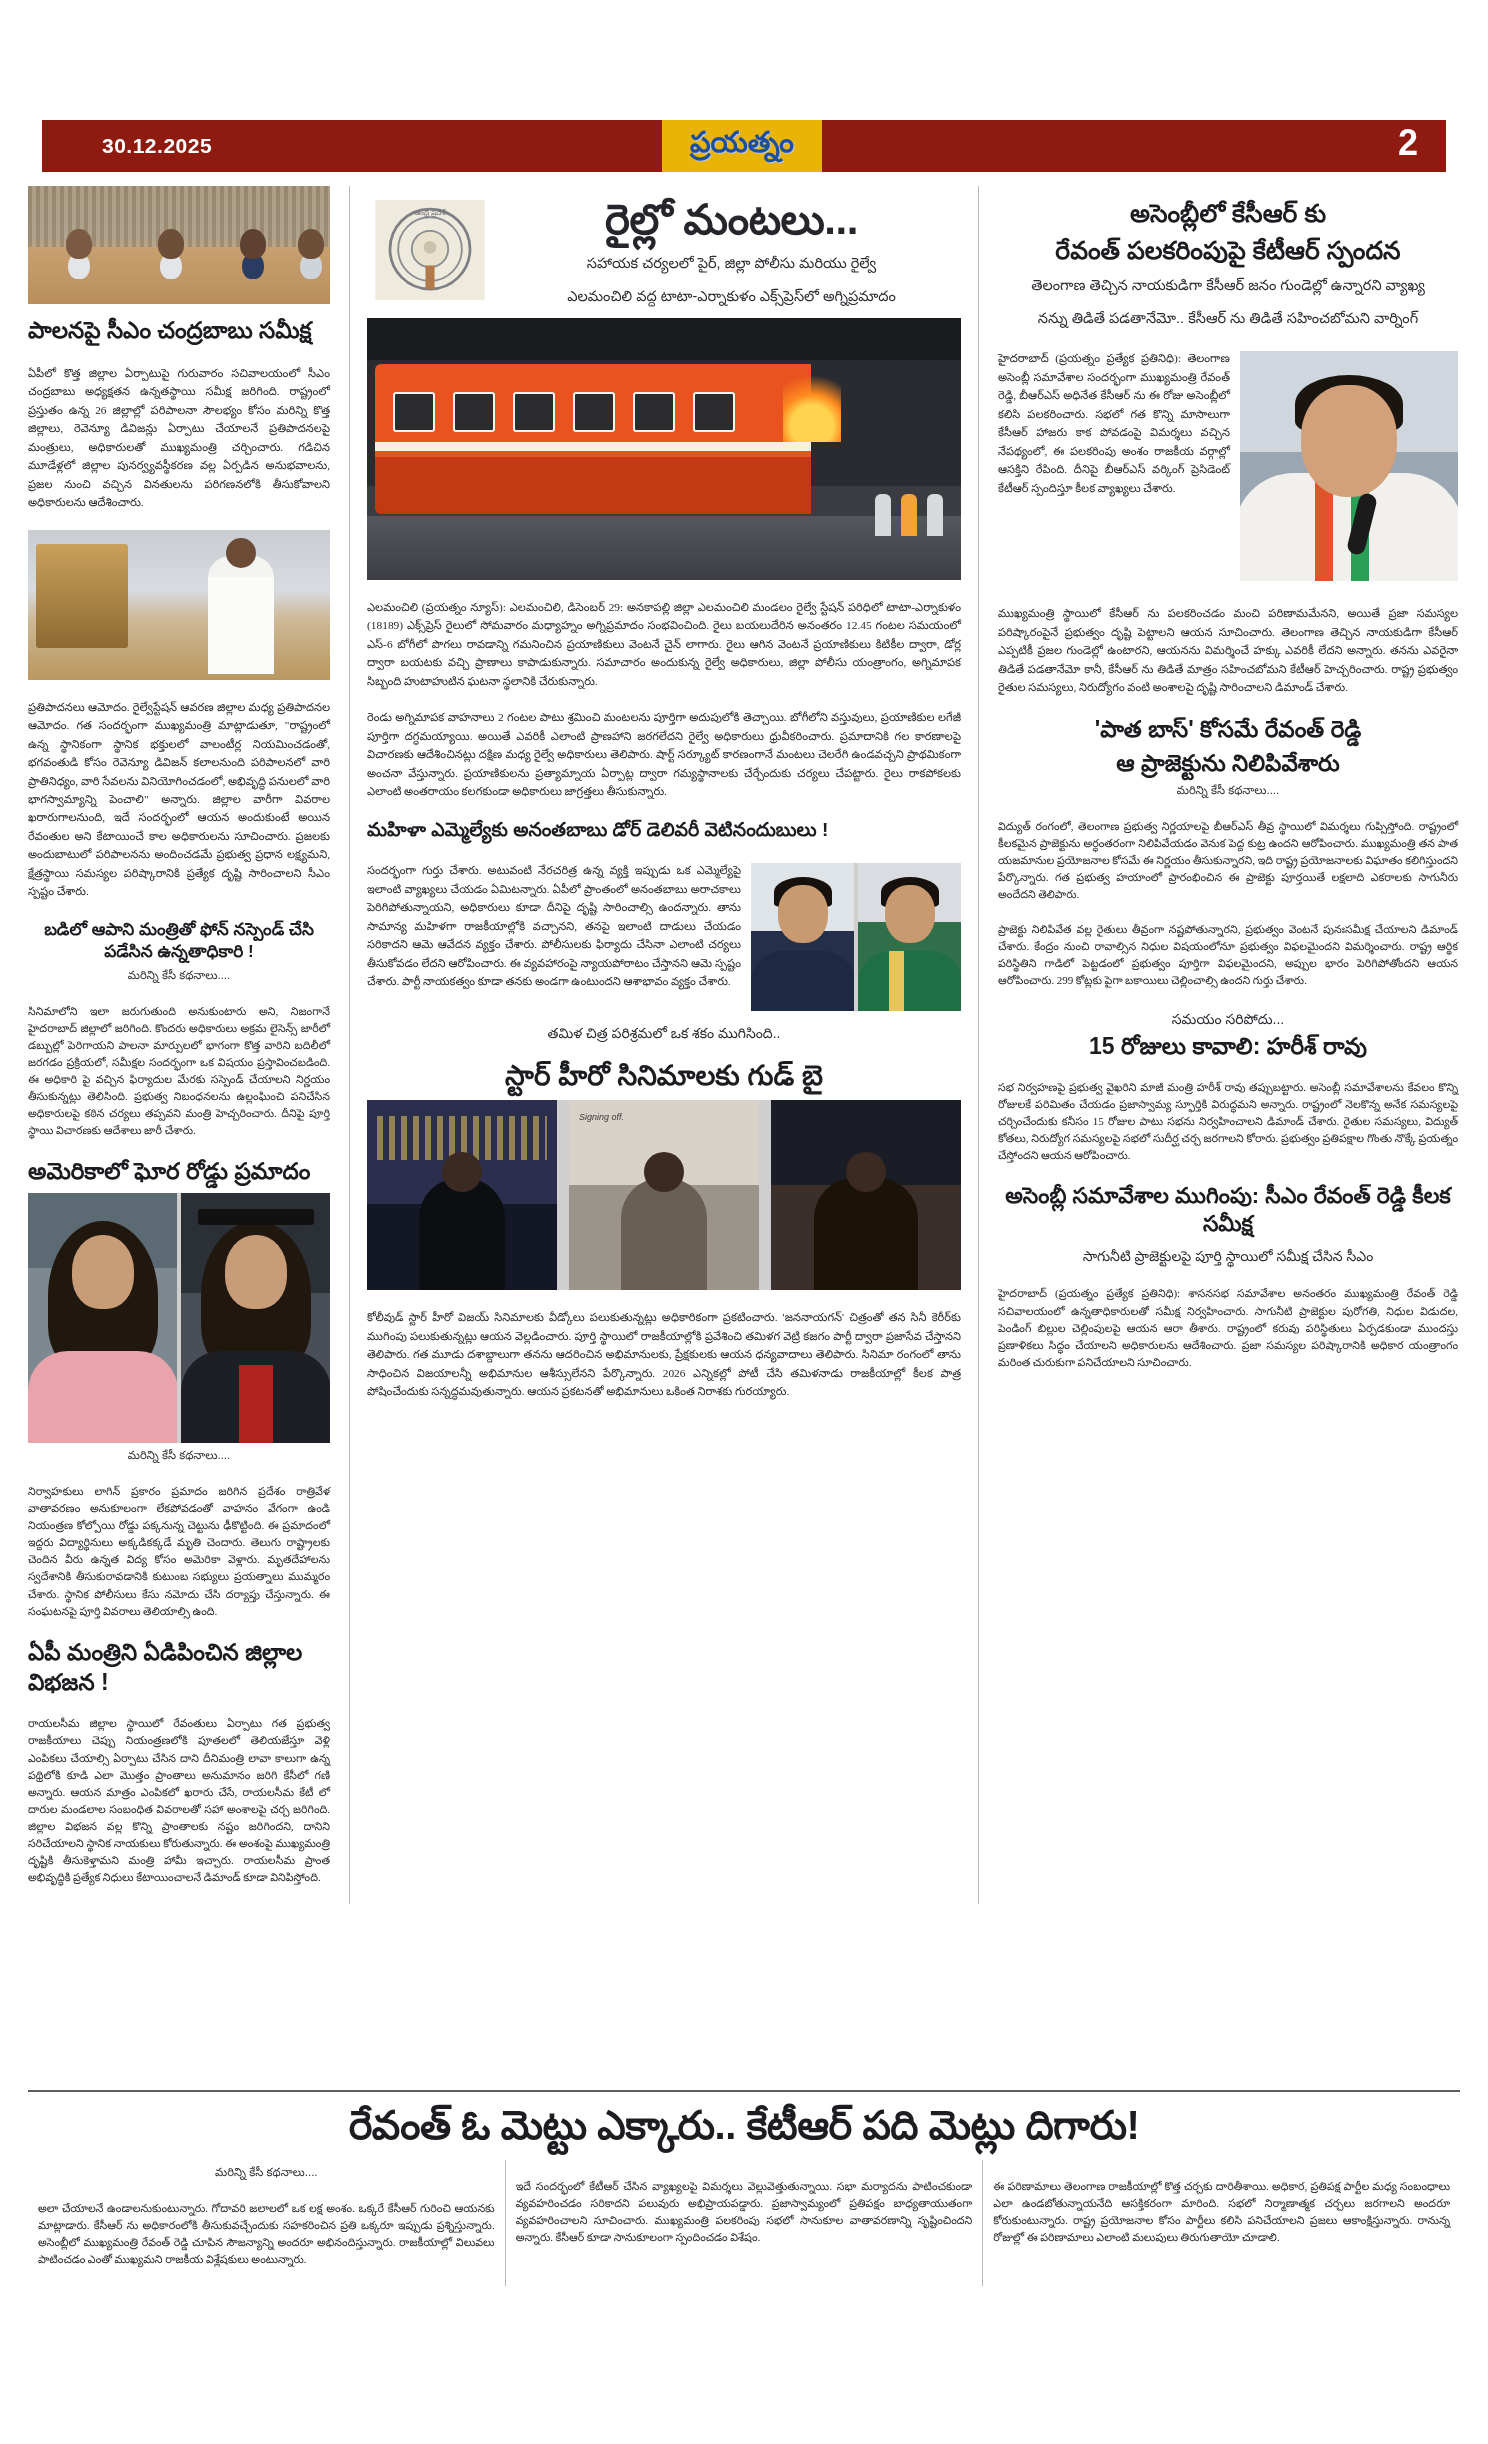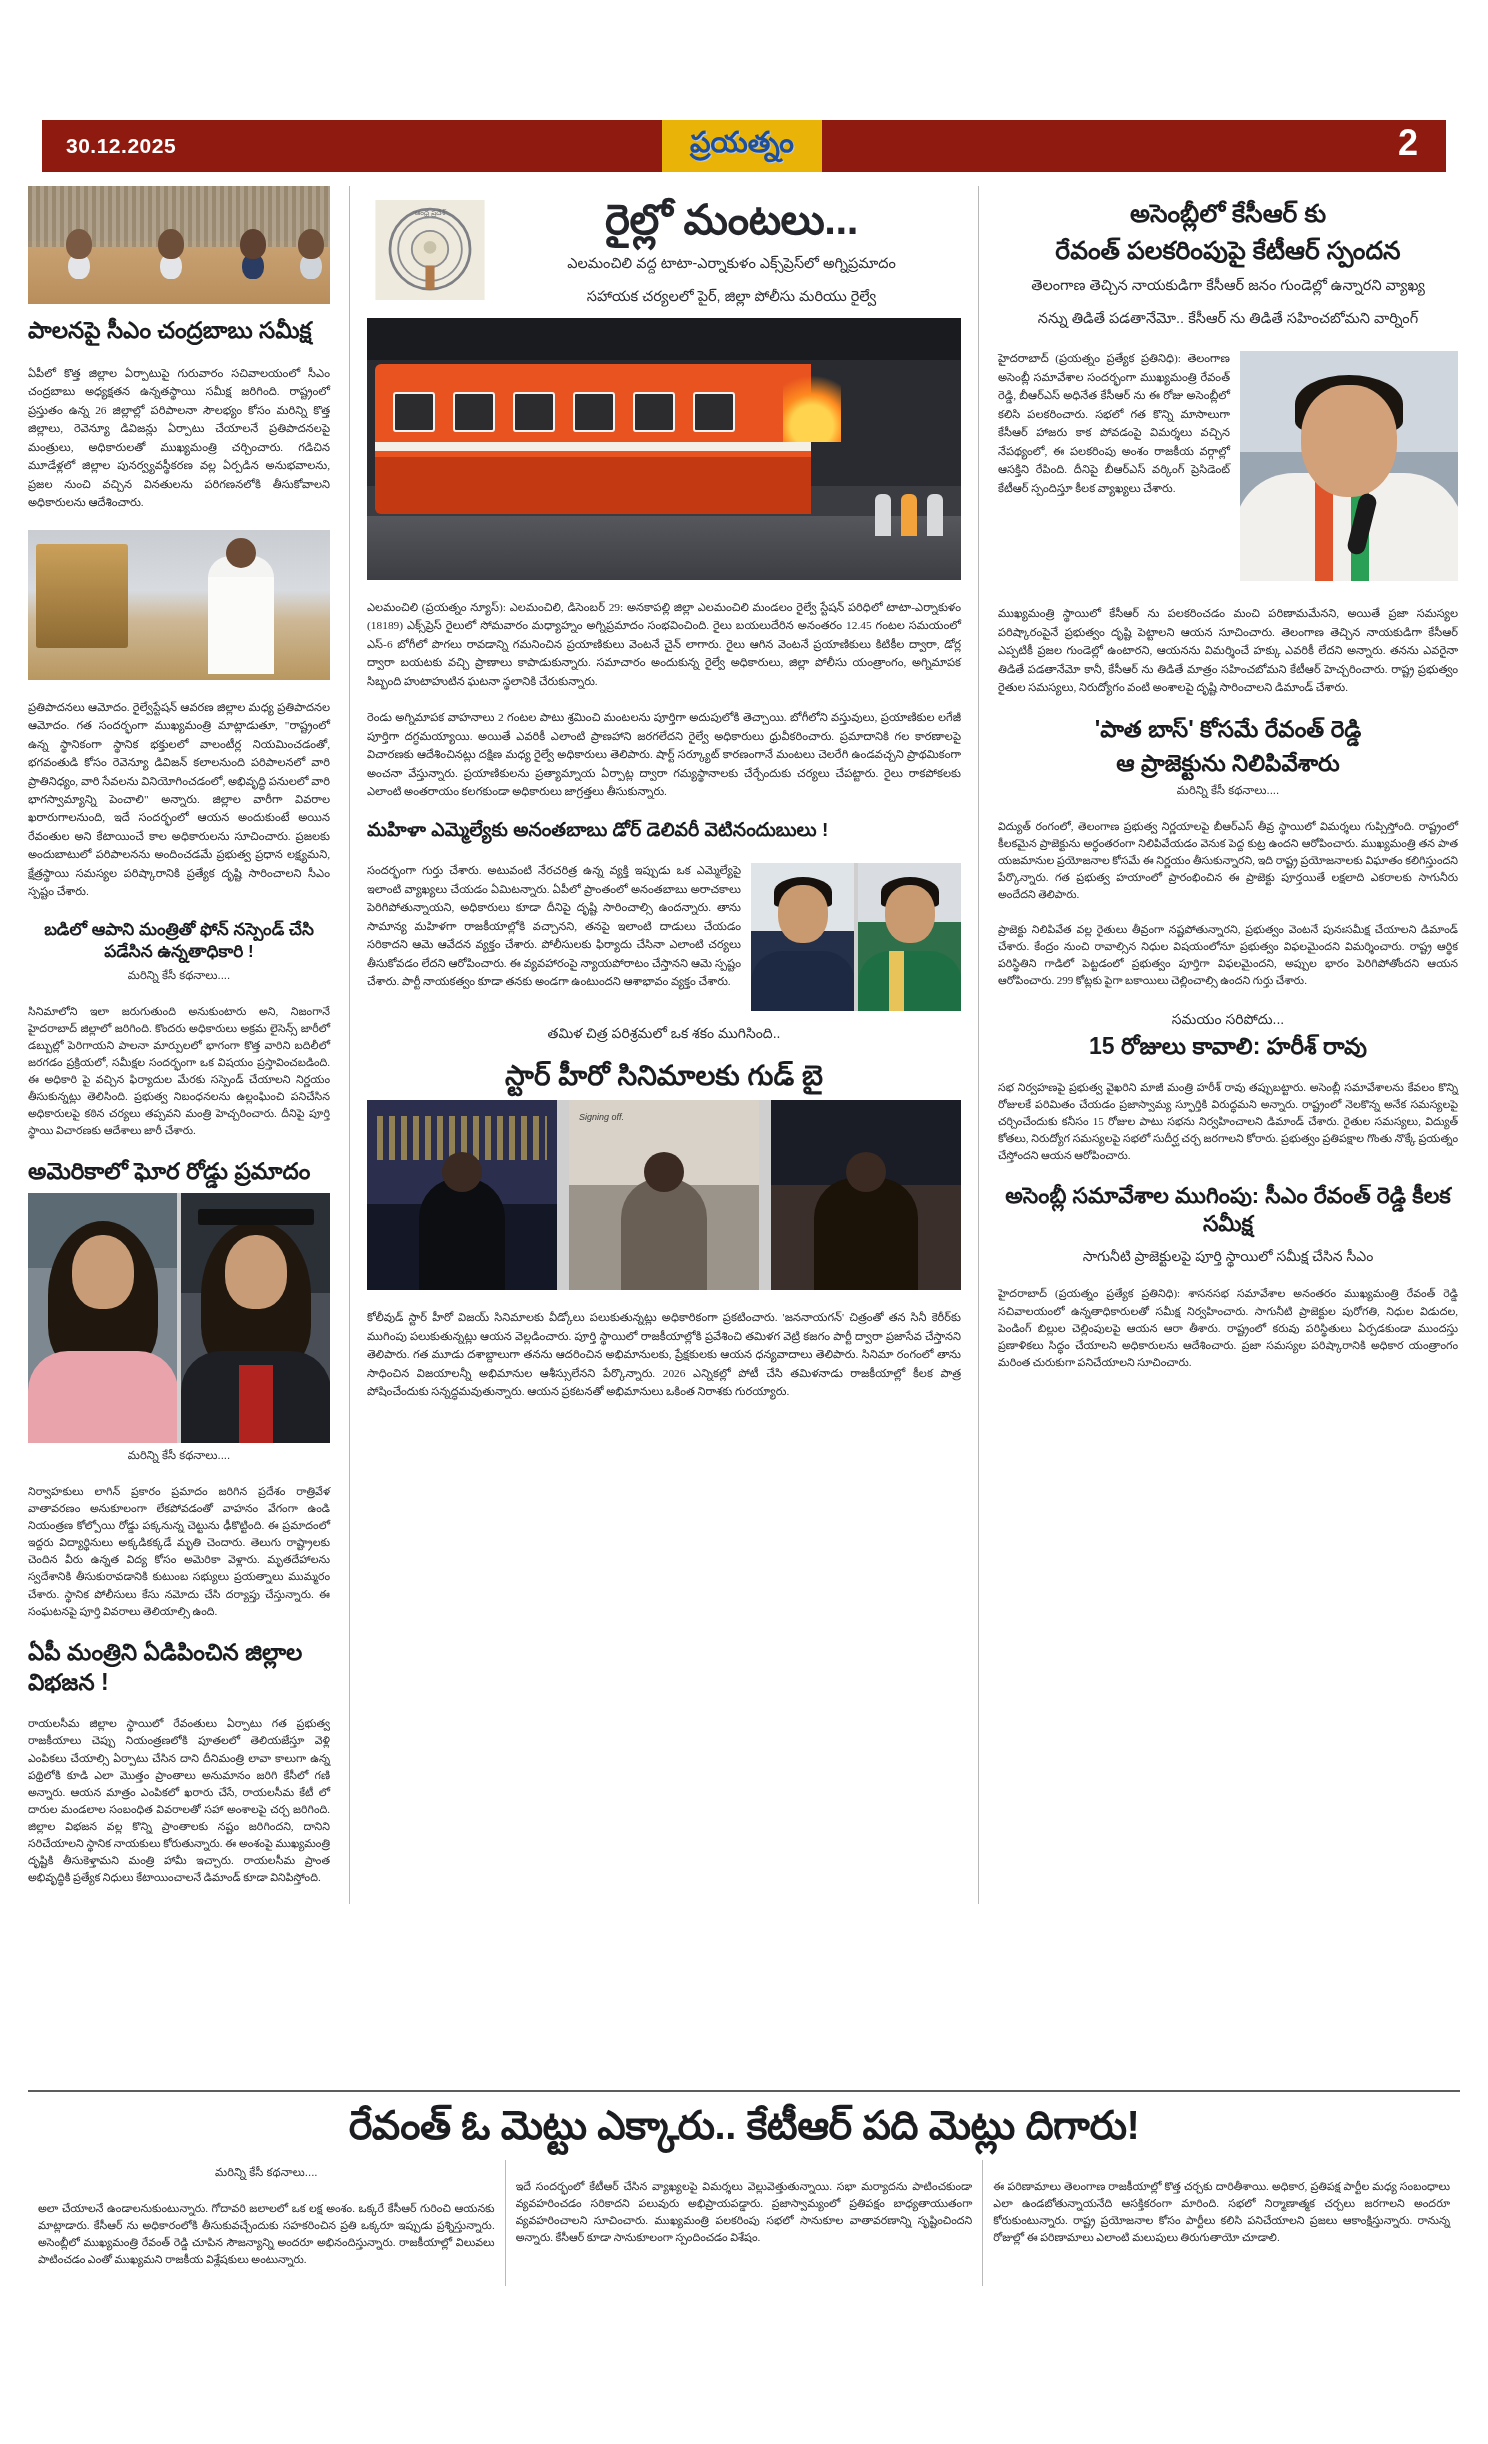--- a/index.html
+++ b/index.html
@@ -12,21 +12,21 @@
     position:relative;
     overflow:hidden;
   }
 
   
   .masthead {
     position:absolute;
     left:42px; top:120px;
     width:1404px; height:52px;
     background:#8f1a10;
-    display:flex; align-items:center;
+    display:flex; align-items:center;padding-left:36px;
   }
   .mast-date {
     color:#fff; font-weight:bold; font-size:21px;
     letter-spacing:.5px; margin-left:24px;
   }
   .mast-logo {
     position:absolute; left:620px; top:0;
     width:160px; height:52px;
     background:#eab308;
     display:flex; align-items:center; justify-content:center;
@@ -361,22 +361,22 @@
         <svg class="wrap-left" viewBox="0 0 120 110" width="110" height="100">
           <rect x="0" y="0" width="120" height="110" fill="#efeade"></rect>
           <circle cx="60" cy="54" r="44" fill="none" stroke="#7d7f84" stroke-width="3"></circle>
           <circle cx="60" cy="54" r="35" fill="none" stroke="#8a8c90" stroke-width="2"></circle>
           <circle cx="60" cy="54" r="20" fill="#e9e2cf" stroke="#8a8c90" stroke-width="2"></circle>
           <circle cx="60" cy="52" r="7" fill="#c9c2ab"></circle>
           <rect x="55" y="72" width="10" height="26" fill="#b07a4a"></rect>
           <text x="60" y="16" font-size="8" text-anchor="middle" fill="#6b6d71">ఆంధ్ర ప్రదేశ్</text>
         </svg>
         <div class="hl-main">రైల్లో మంటలు...</div>
+        <div class="sub">సహాయక చర్యలలో పైర్, జిల్లా పోలీసు మరియు రైల్వే</div>
         <div class="sub">ఎలమంచిలి వద్ద టాటా-ఎర్నాకుళం ఎక్స్‌ప్రెస్‌లో అగ్నిప్రమాదం</div>
-        <div class="sub">సహాయక చర్యలలో పైర్, జిల్లా పోలీసు మరియు రైల్వే</div>
       </div>
 
       <div class="photo ph-train">
         <div class="coach">
           <span class="win" style="left:18px"></span>
             <span class="win" style="left:78px"></span>
           <span class="win" style="left:138px"></span>
             <span class="win" style="left:198px"></span>
           <span class="win" style="left:258px"></span>
             <span class="win" style="left:318px"></span>

